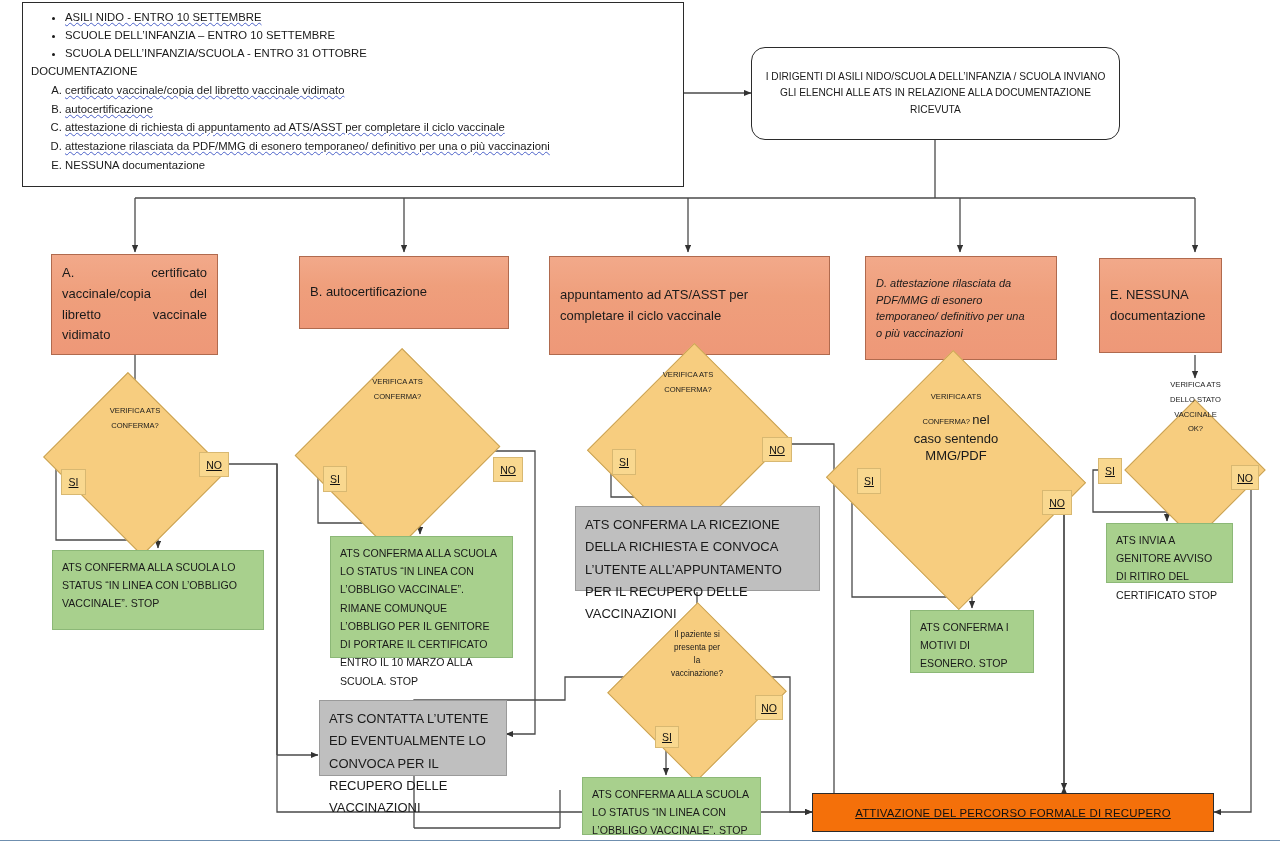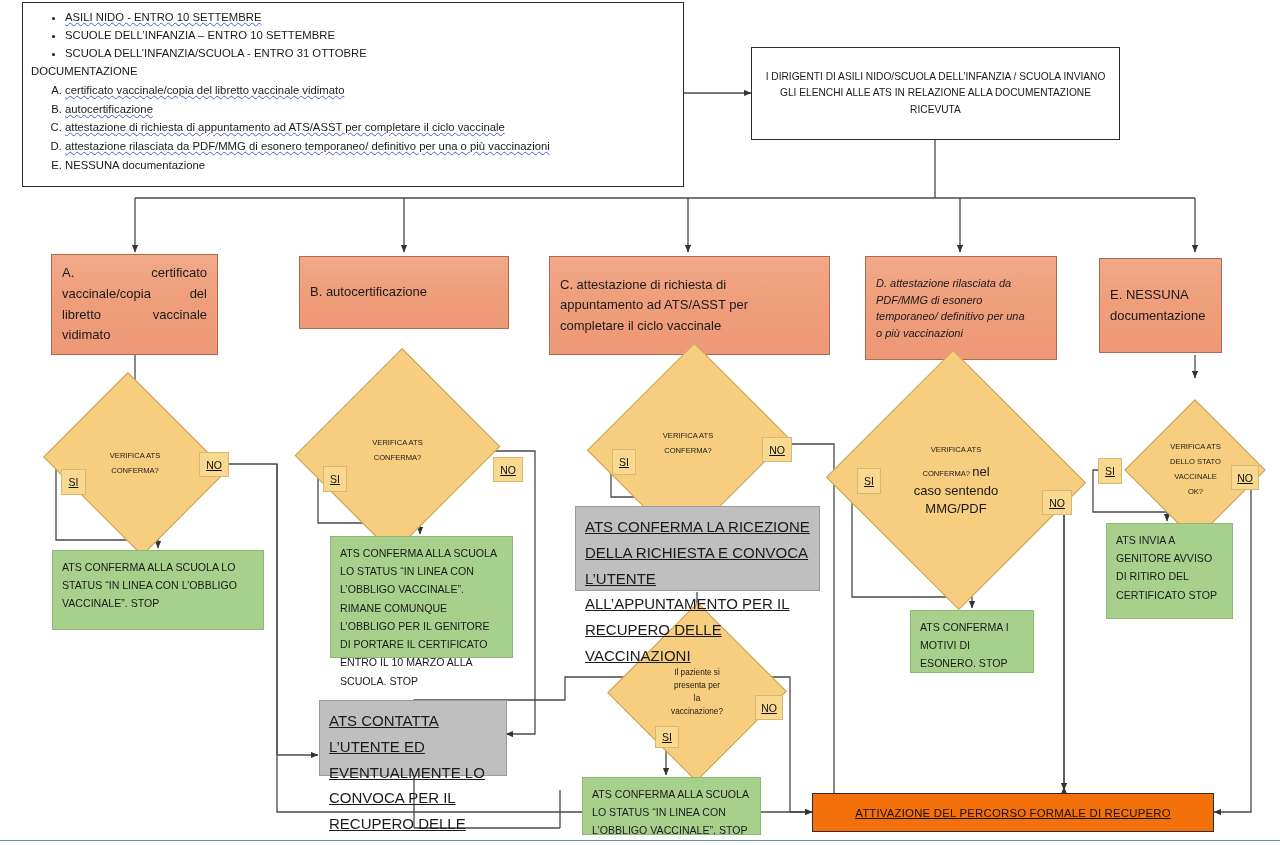--- a/index.html
+++ b/index.html
@@ -81,21 +81,21 @@
     flex-direction: column;
     justify-content: center;
   }
   .opt.j { text-align: justify; text-align-last: justify; }
   .opt.mid { justify-content: center; }
   .opt-line { display: block; }
 
   
   .diamond {
     display: flex;
-    align-items: center;
+    align-items: flex-start;
     justify-content: center;
   }
   .diamond .dshape {
     position: absolute;
     left: 0; top: 0;
     width: 100%; height: 100%;
     background: #f7cd7f;
     border: 1px solid #c8a254;
     box-sizing: border-box;
     transform: rotate(45deg);
@@ -131,24 +131,23 @@
     color: #1a1a1a;
     font-size: 10.6px;
     line-height: 1.72;
     padding: 7px 9px;
   }
   
   .gray {
     background: #bfbfbf;
     border: 1px solid #9a9a9a;
     color: #1a1a1a;
-    font-size: 15px;
+    font-size: 13px;
     line-height: 1.72;
     padding: 7px 9px;
-    text-decoration: underline;
   }
   
   .final {
     background: #f4700a;
     border: 1px solid #2b2b2b;
     color: #111;
     font-size: 11.4px;
     text-decoration: underline;
     display: flex;
     align-items: center;
@@ -246,41 +245,40 @@
     <div class="doc">DOCUMENTAZIONE</div>
     <ol>
       <li><span class="sq">certificato vaccinale/copia  del libretto vaccinale vidimato</span></li>
       <li><span class="sq">autocertificazione</span></li>
       <li><span class="sq">attestazione di richiesta di appuntamento  ad ATS/ASST  per completare  il ciclo vaccinale</span></li>
       <li><span class="sq">attestazione rilasciata da PDF/MMG di esonero temporaneo/  definitivo per una o più vaccinazioni</span></li>
       <li><span>NESSUNA documentazione</span></li>
     </ol>
   </div>
 
-  <div class="node dirigenti" style="left:751px; top:47px; width:369px; height:93px;">
+  <div class="node dirigenti" style="left:751px; top:47px; width:369px; height:93px;border-radius:14px;">
     <div>
       <div>I DIRIGENTI  DI ASILI NIDO/SCUOLA DELL’INFANZIA / SCUOLA   INVIANO</div>
       <div>GLI ELENCHI ALLE ATS IN RELAZIONE ALLA DOCUMENTAZIONE</div>
       <div>RICEVUTA</div>
     </div>
   </div>
 
   <div class="node opt j" style="left:51px; top:254px; width:167px; height:101px;">
     <span class="opt-line">A.       certificato</span>
     <span class="opt-line">vaccinale/copia      del</span>
     <span class="opt-line">libretto      vaccinale</span>
     <span class="opt-line" style="text-align-last:left">vidimato</span>
   </div>
 
   <div class="node opt mid" style="left:299px; top:256px; width:210px; height:73px;">
     <span class="opt-line">B.       autocertificazione</span>
   </div>
 
   <div class="node opt" style="left:549px; top:256px; width:281px; height:99px;">
-    <span class="opt-line">C.      attestazione di richiesta di</span>
     <span class="opt-line">appuntamento ad ATS/ASST per</span>
     <span class="opt-line">completare il ciclo vaccinale</span>
   </div>
 
   <div class="node opt" style="left:865px; top:256px; width:192px; height:104px; font-size:11px; line-height:1.5;font-style:italic;">
     <span class="opt-line">D.       attestazione rilasciata da</span>
     <span class="opt-line">PDF/MMG di esonero</span>
     <span class="opt-line">temporaneo/  definitivo  per una</span>
     <span class="opt-line">o più vaccinazioni</span>
   </div>
@@ -376,21 +374,21 @@
   </div>
 
   <div class="node green" style="left:582px; top:777px; width:179px; height:58px;">
     <span>ATS CONFERMA  ALLA SCUOLA LO STATUS “IN LINEA CON L’OBBLIGO VACCINALE”. STOP</span>
   </div>
 
   <div class="node green" style="left:910px; top:610px; width:124px; height:63px;">
     <span>ATS CONFERMA I MOTIVI DI ESONERO. STOP</span>
   </div>
 
-  <div class="node green" style="left:1106px; top:523px; width:127px; height:96px;">
+  <div class="node green" style="left:1106px; top:523px; width:127px; height:60px;">
     <span>ATS INVIA A GENITORE AVVISO DI RITIRO DEL CERTIFICATO STOP</span>
   </div>
 
   <div class="node final" style="left:812px; top:793px; width:402px; height:39px;">
     <span>ATTIVAZIONE DEL PERCORSO FORMALE DI RECUPERO</span>
   </div>
 
   <div class="footline"></div>
 </div>
 

